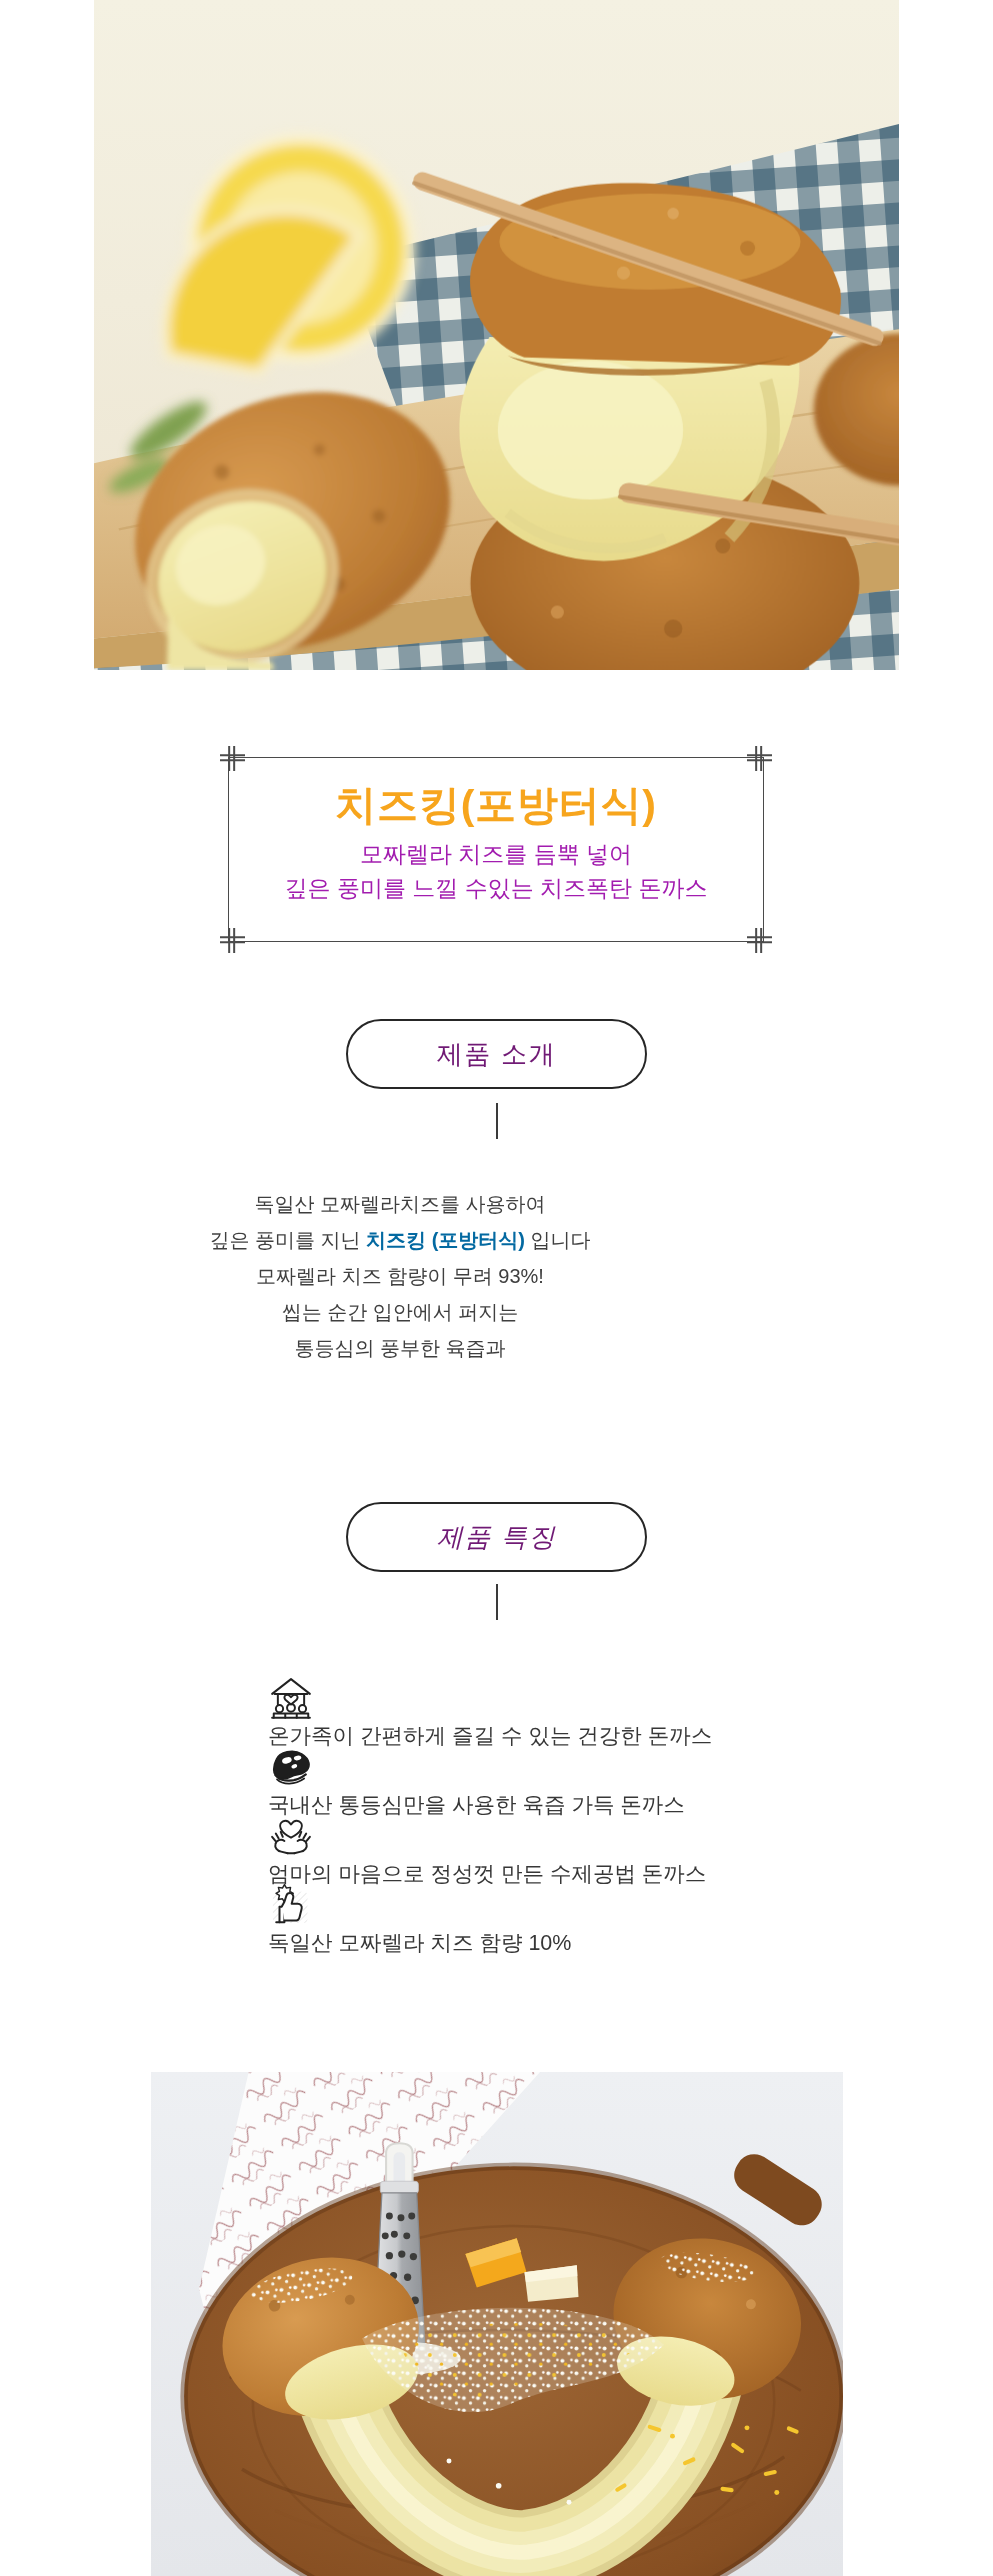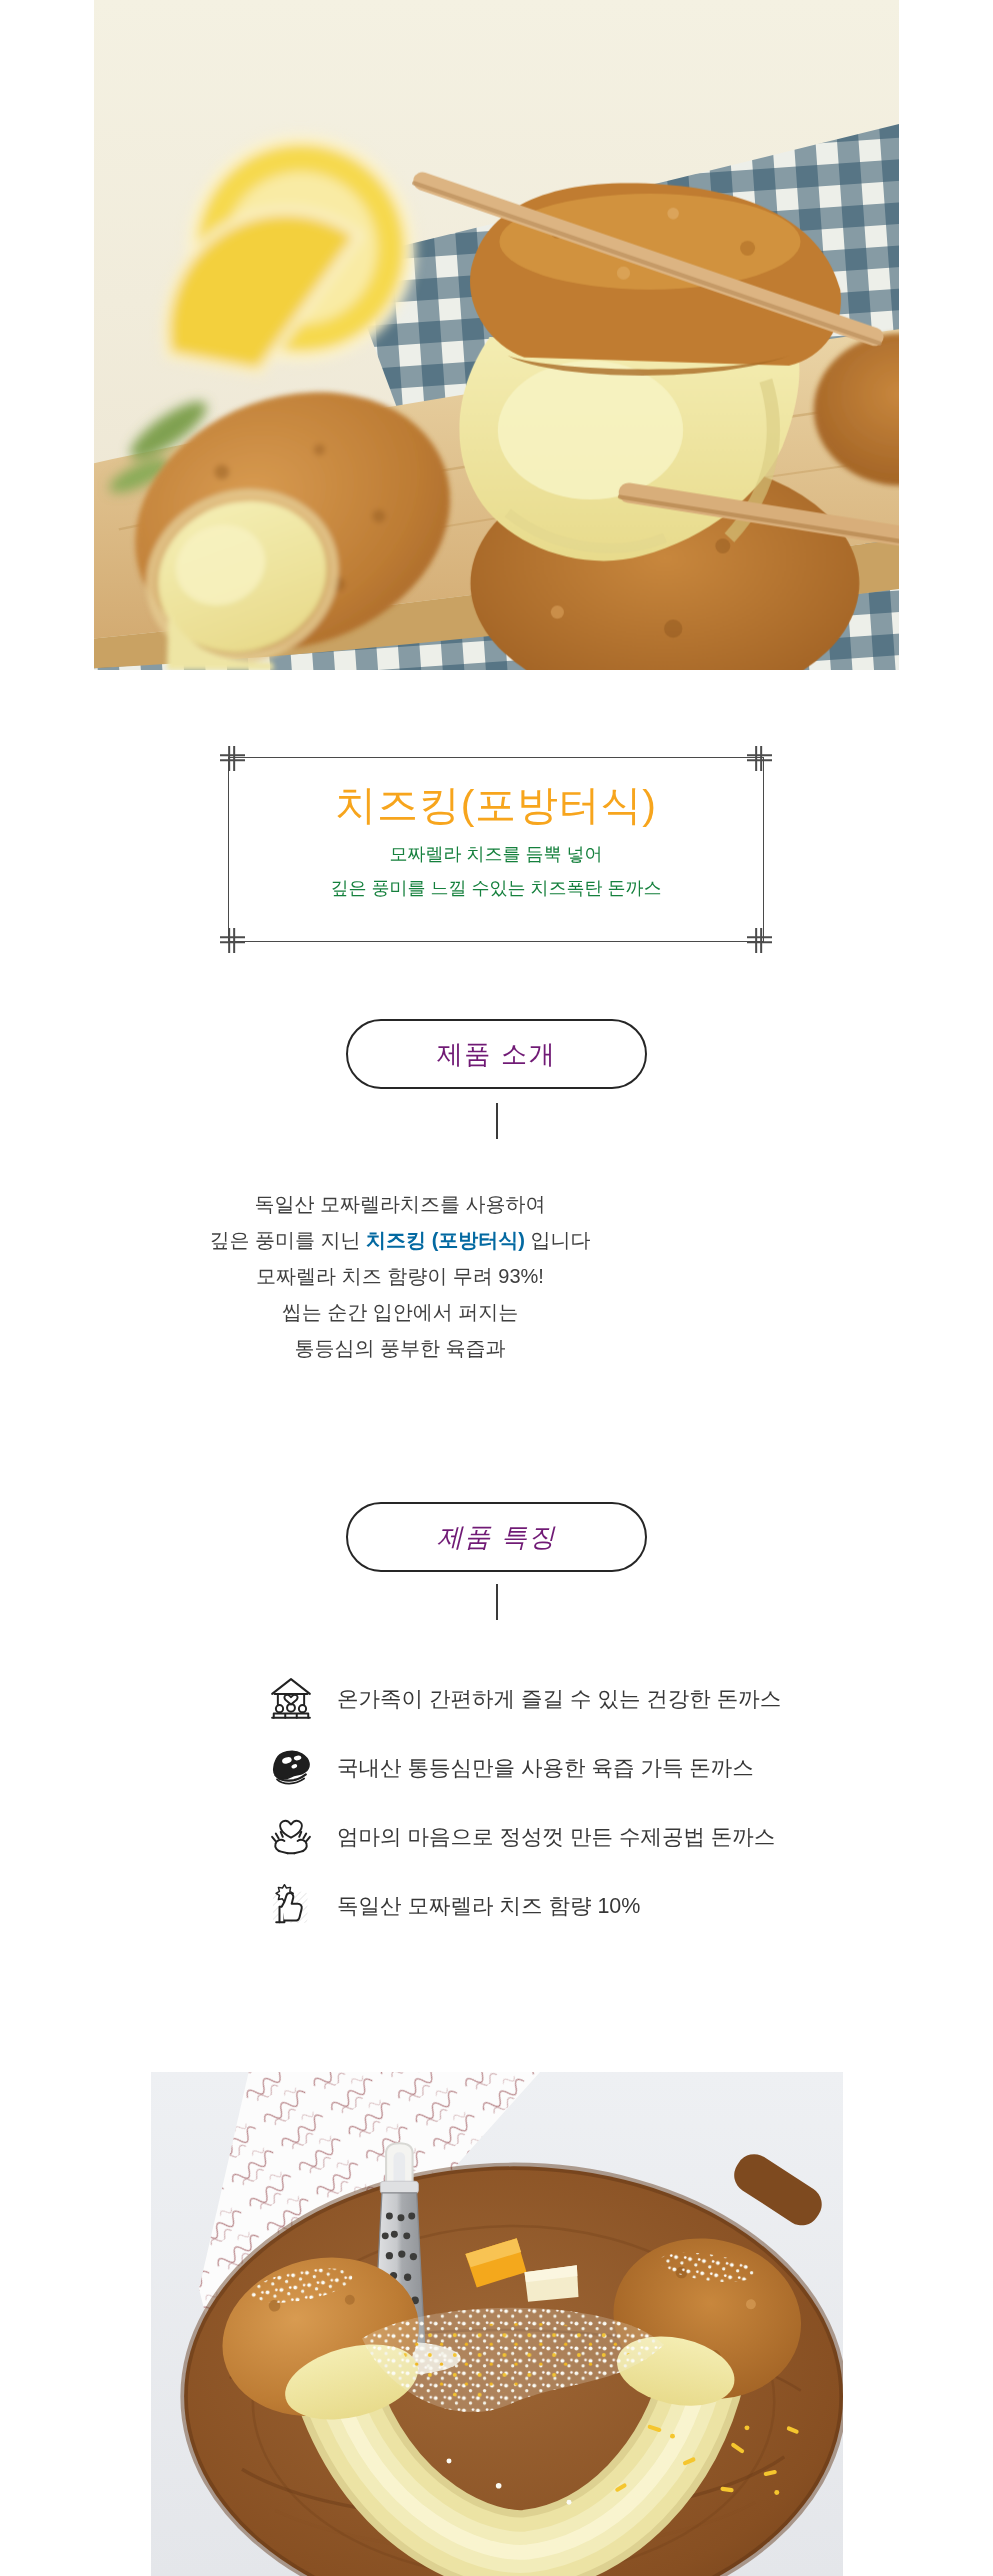--- a/index.html
+++ b/index.html
@@ -10,42 +10,42 @@
   #photo-bottom{left:151px;top:2072px;width:692px;height:504px;}
 
   
   .title-box{position:absolute;left:228px;top:757px;width:536px;height:185px;
     border:1.7px solid #4a4a4a;box-sizing:border-box;text-align:center;background:#fff;}
   .corner{position:absolute;width:25px;height:25px;}
   .c-tl{left:-9px;top:-11.6px;}
   .c-tr{right:-9px;top:-11.6px;}
   .c-bl{left:-9px;bottom:-11.6px;}
   .c-br{right:-9px;bottom:-11.6px;}
-  .box-title{margin-top:21.5px;font-size:41px;line-height:51px;font-weight:normal;color:#F7A51D;letter-spacing:0.8px;}
-  .box-sub{margin-top:6.6px;font-size:18px;line-height:34px;color:#15803d;}
+  .box-title{margin-top:21.5px;font-size:41px;line-height:51px;font-weight:bold;color:#F7A51D;letter-spacing:0.8px;}
+  .box-sub{margin-top:6.6px;font-size:23px;line-height:34px;color:#a21caf;}
 
   
   .pill{position:absolute;left:346px;width:301px;height:70px;border:2.1px solid #262626;
     border-radius:38px;box-sizing:border-box;background:#fff;
     display:flex;align-items:center;justify-content:center;
     font-size:26px;color:#701a75;letter-spacing:1.7px;}
   #intro-pill{top:1019px;}
   #features-pill{top:1502px;font-style:italic;}
   .connector{position:absolute;left:496px;width:1.7px;background:#3a3a3a;}
   #intro-connector{top:1103px;height:36px;}
   #features-connector{top:1584px;height:36px;}
 
   
   .intro-text{position:absolute;left:0;top:1186px;width:800px;text-align:center;
     font-size:20px;line-height:36px;color:#3f3f3f;}
   .intro-text strong{color:#0369a1;font-weight:bold;}
 
   
   .features{position:absolute;left:268px;top:1675px;display:flex;flex-direction:column;gap:23px;}
-  .feature-row{display:flex;align-items:center;height:46px;}
+  .feature-row{display:flex;height:46px;flex-direction:column;}
   .feature-icon{width:46px;height:46px;flex:none;margin-right:23px;}
   .feature-icon svg{display:block;width:46px;height:46px;}
   .feature-text{font-size:21.5px;color:#373737;}
 </style>
 </head>
 <body>
 
 <div class="page">
 
   <svg id="photo-top" class="photo" viewBox="0 0 973 810" preserveAspectRatio="none" aria-hidden="true">

